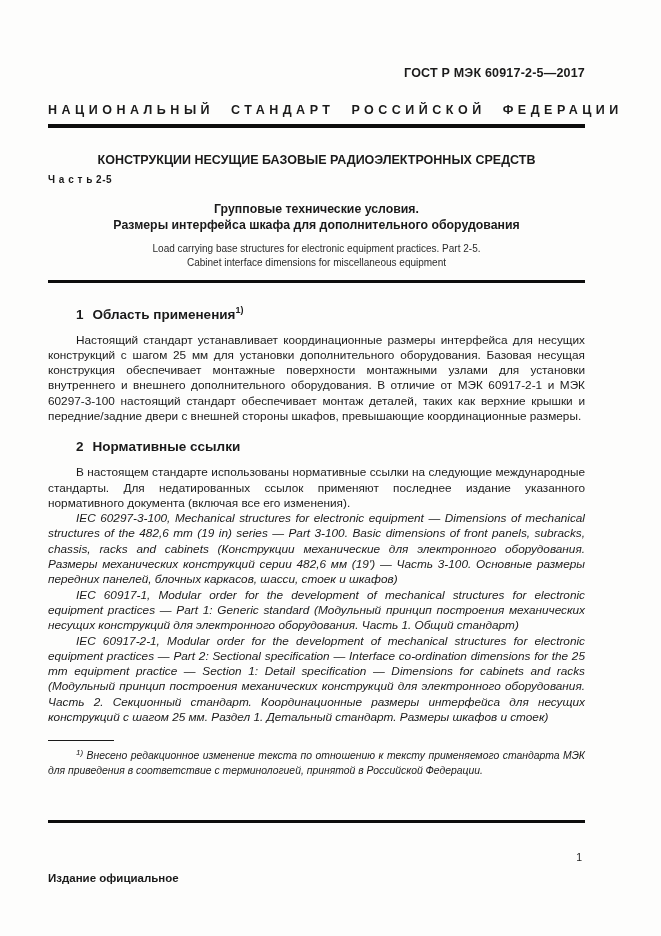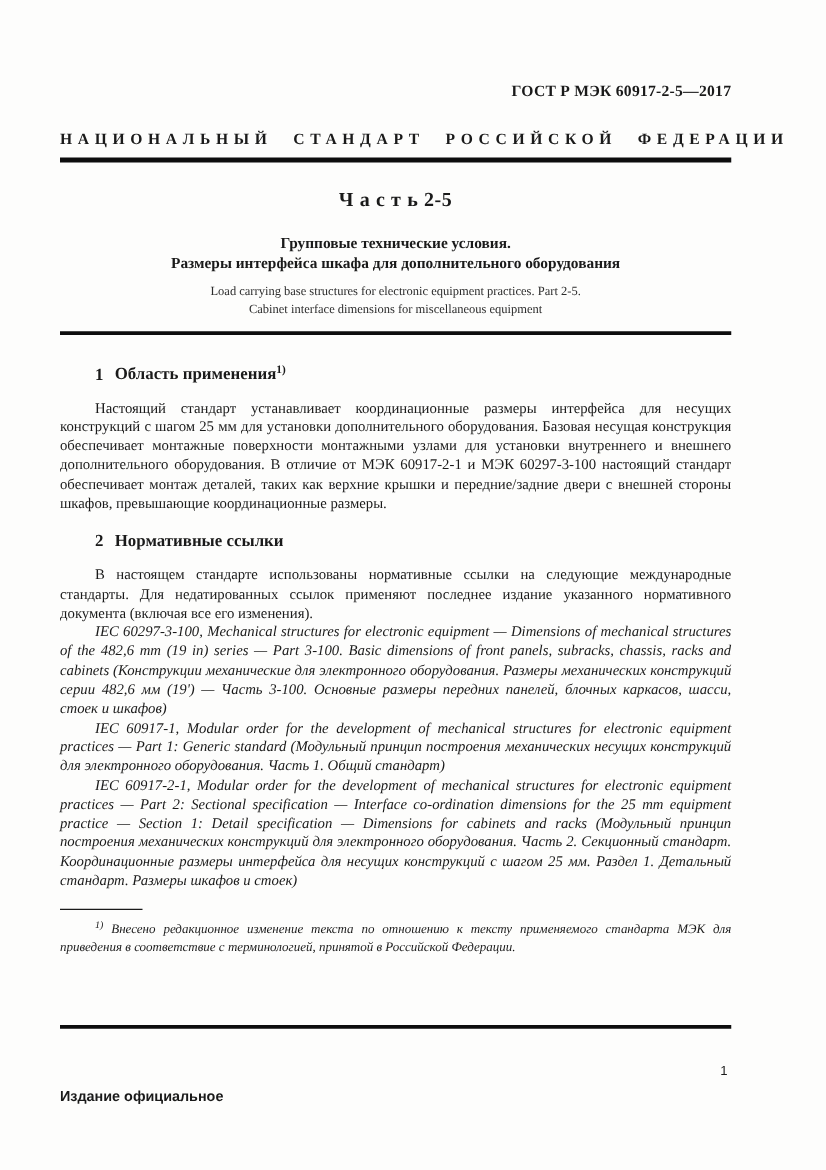--- a/index.html
+++ b/index.html
@@ -6,26 +6,26 @@
   .page{
     position:relative;
     width:661px;height:936px;
     margin:0 auto;
     background:#fdfdfc;
     font-family:"Liberation Sans","DejaVu Sans",sans-serif;
     color:#1a1a1a;
     overflow:hidden;
     box-sizing:border-box;
   }
-  .inner{position:absolute;left:48px;top:0;width:537px;font-family:Liberation Serif, serif;}
+  .inner{position:absolute;left:48px;top:0;width:537px;}
   .doc-code{padding-top:66px;text-align:right;font-weight:bold;font-size:12.5px;letter-spacing:.2px;}
   .fed-header{margin-top:23px;text-align:center;font-weight:bold;font-size:12.5px;letter-spacing:4.5px;word-spacing:9px;white-space:nowrap;}
   .rule-thick{margin-top:7px;height:4px;background:#0d0d0d;border:0;}
   .title-main{margin-top:25px;text-align:center;font-weight:bold;font-size:12.5px;}
-  .title-part{margin-top:22px;text-align:center;font-weight:bold;font-size:16px;letter-spacing:.5px;}
+  .title-part{margin-top:7px;text-align:left;font-weight:bold;font-size:10px;letter-spacing:.5px;}
   .subtitle{margin-top:16px;text-align:center;font-weight:bold;font-size:12.3px;line-height:16px;}
   .title-en{margin-top:9px;text-align:center;font-size:10px;line-height:13.5px;color:#2b2b2b;}
   .rule-med{margin-top:11px;height:3px;background:#0d0d0d;border:0;}
   .date-line{margin-top:9px;text-align:right;font-weight:bold;font-size:11.5px;}
   .sec-heading{font-weight:bold;font-size:13.5px;padding-left:28px;}
   .sec-heading .num{margin-right:9px;}
   .sec-heading sup{font-size:9px;}
   .s1{margin-top:22px;}
   .s2{margin-top:15px;}
   .body-p{margin:11px 0 0 0;font-size:11.8px;line-height:15.3px;text-align:justify;text-indent:28px;}
@@ -42,20 +42,21 @@
 
 <div class="page">
   <div class="inner">
 
     <div class="doc-code">ГОСТ Р МЭК 60917-2-5—2017</div>
 
     <div class="fed-header">НАЦИОНАЛЬНЫЙ СТАНДАРТ РОССИЙСКОЙ ФЕДЕРАЦИИ</div>
 
     <div class="rule-thick"></div>
 
+    <div class="title-main">КОНСТРУКЦИИ НЕСУЩИЕ БАЗОВЫЕ РАДИОЭЛЕКТРОННЫХ СРЕДСТВ</div>
 
     <div class="title-part">Ч а с т ь  2-5</div>
 
     <div class="subtitle">
       <div>Групповые технические условия.</div>
       <div>Размеры интерфейса шкафа для дополнительного оборудования</div>
     </div>
 
     <div class="title-en">
       <div>Load carrying base structures for electronic equipment practices. Part 2-5.</div>

